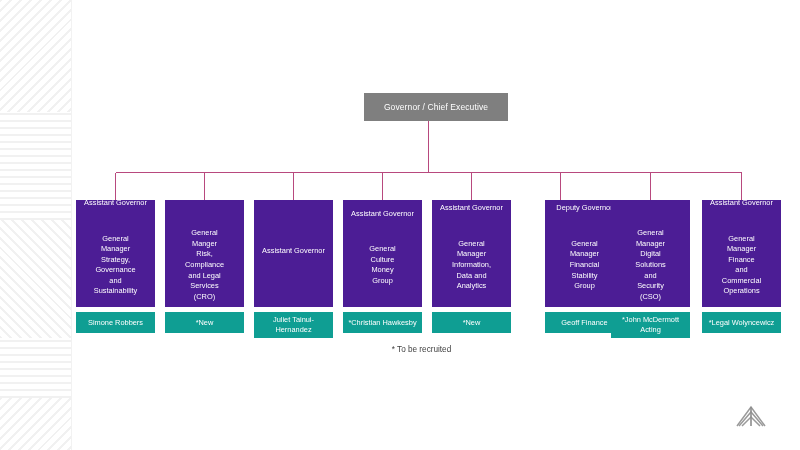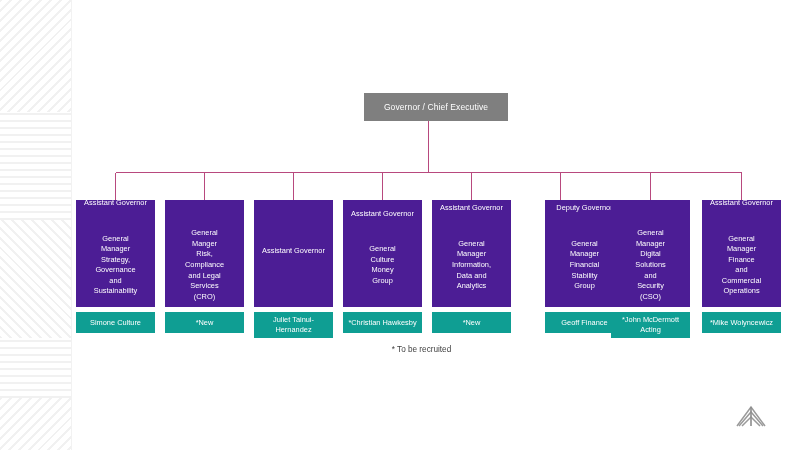--- a/index.html
+++ b/index.html
@@ -191,21 +191,21 @@
 
   <div id="root-box">
     <span>Governor / Chief Executive</span>
   </div>
 
   <div class="unit" style="left:76px;">
     <div class="unit-role">
       <div class="unit-title">Assistant Governor</div>
       <div class="unit-sub">General Manager Strategy, Governance and Sustainability</div>
     </div>
-    <div class="unit-name">Simone Culture</div>
+    <div class="unit-name">Simone Robbers</div>
   </div>
 
   <div class="unit" style="left:165px;">
     <div class="unit-role">
       <div class="unit-title">Assistant Governor</div>
       <div class="unit-sub">General Manger Risk, Compliance and Legal Services (CRO)</div>
     </div>
     <div class="unit-name">*New</div>
   </div>
 
@@ -246,21 +246,21 @@
       <div class="unit-sub">General Manager Digital Solutions and Security (CSO)</div>
     </div>
     <div class="unit-name">*John McDermott Acting</div>
   </div>
 
   <div class="unit" style="left:702px;">
     <div class="unit-role">
       <div class="unit-title">Assistant Governor</div>
       <div class="unit-sub">General Manager Finance and Commercial Operations</div>
     </div>
-    <div class="unit-name">*Mike Wolyncewicz</div>
+    <div class="unit-name">*Legal Wolyncewicz</div>
   </div>
 
   <div id="footnote">* To be recruited</div>
 
   <svg id="logo" viewBox="0 0 34 26" xmlns="http://www.w3.org/2000/svg">
     <g fill="none" stroke="#9a9a9a" stroke-width="1.5">
       <polyline points="3,24 17,5 31,24"></polyline>
       <polyline points="5,24 17,10 29,24"></polyline>
       <polyline points="8,24 17,15 26,24"></polyline>
     </g>

